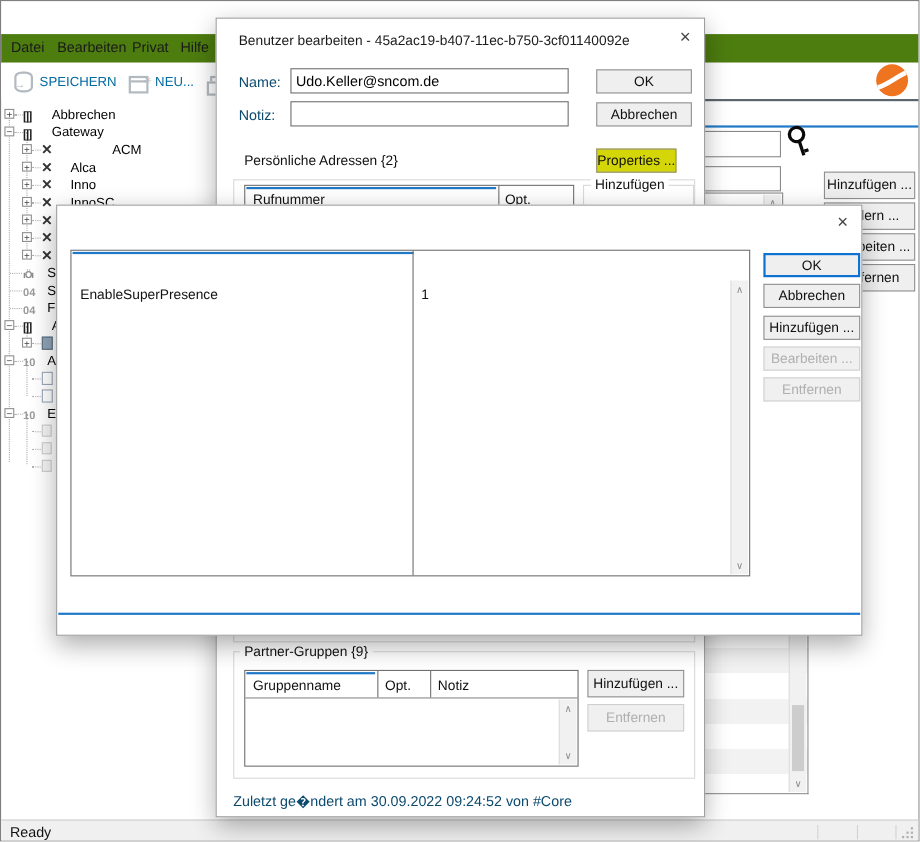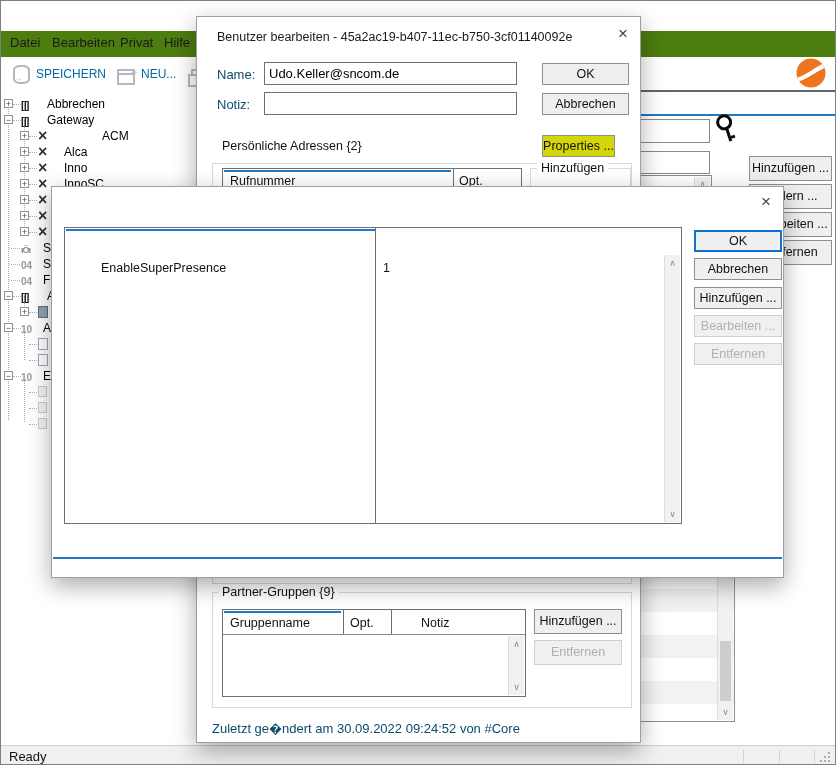--- a/index.html
+++ b/index.html
@@ -280,40 +280,40 @@
 
     <div class="abs groupbox" style="left:15px;top:575px;width:420px;height:116px;"></div>
     <div class="abs grouplabel" style="left:21px;top:568px;">Partner-Gruppen {9}</div>
     <div class="abs dtable" style="left:25px;top:592px;width:304px;height:88px;">
       <div class="sortline" style="left:1px;width:117px;"></div>
       <div class="thead" style="height:25px;">
         <div class="hcell" style="left:7px;top:6px;">Gruppenname</div>
         <div class="coldiv" style="left:120px;"></div>
         <div class="hcell" style="left:127px;top:6px;">Opt.</div>
         <div class="coldiv" style="left:168px;"></div>
-        <div class="hcell" style="left:175px;top:6px;margin-left:23px;">Notiz</div>
+        <div class="hcell" style="left:175px;top:6px;">Notiz</div>
       </div>
       <div class="scroll" style="position:absolute;right:1px;top:26px;width:16px;bottom:1px;">
         <div class="sarrow" style="top:3px;">∧</div>
         <div class="sarrow" style="bottom:3px;">∨</div>
       </div>
     </div>
     <div class="abs btn" style="left:337px;top:592px;width:88px;height:25px;line-height:23px;">Hinzufügen ...</div>
     <div class="abs btn disabled" style="left:337px;top:623px;width:88px;height:25px;line-height:23px;">Entfernen</div>
 
     <div class="abs flabel" style="left:15px;top:702px;">Zuletzt ge�ndert am 30.09.2022  09:24:52 von #Core</div>
   </div>
 
   <div class="abs dialog" style="left:50px;top:185px;width:733px;height:392px;">
     <div class="abs dclose" style="left:702px;top:5px;">×</div>
 
     <div class="abs dtable" style="left:12px;top:40px;width:618px;height:297px;">
       <div class="sortline" style="left:1px;width:310px;"></div>
       <div class="coldiv" style="left:310px;"></div>
-      <div class="cell" style="left:8px;top:33px;margin-left:28px;">EnableSuperPresence</div>
+      <div class="cell" style="left:8px;top:33px;">EnableSuperPresence</div>
       <div class="cell" style="left:318px;top:33px;">1</div>
       <div class="scroll" style="position:absolute;right:1px;top:27px;width:16px;bottom:1px;">
         <div class="sarrow" style="top:3px;">∧</div>
         <div class="sarrow" style="bottom:3px;">∨</div>
       </div>
     </div>
 
     <div class="abs btn default" style="left:642px;top:43px;width:88px;height:22px;">OK</div>
     <div class="abs btn" style="left:642px;top:71px;width:88px;height:22px;">Abbrechen</div>
     <div class="abs btn" style="left:642px;top:100px;width:88px;height:22px;">Hinzufügen ...</div>

